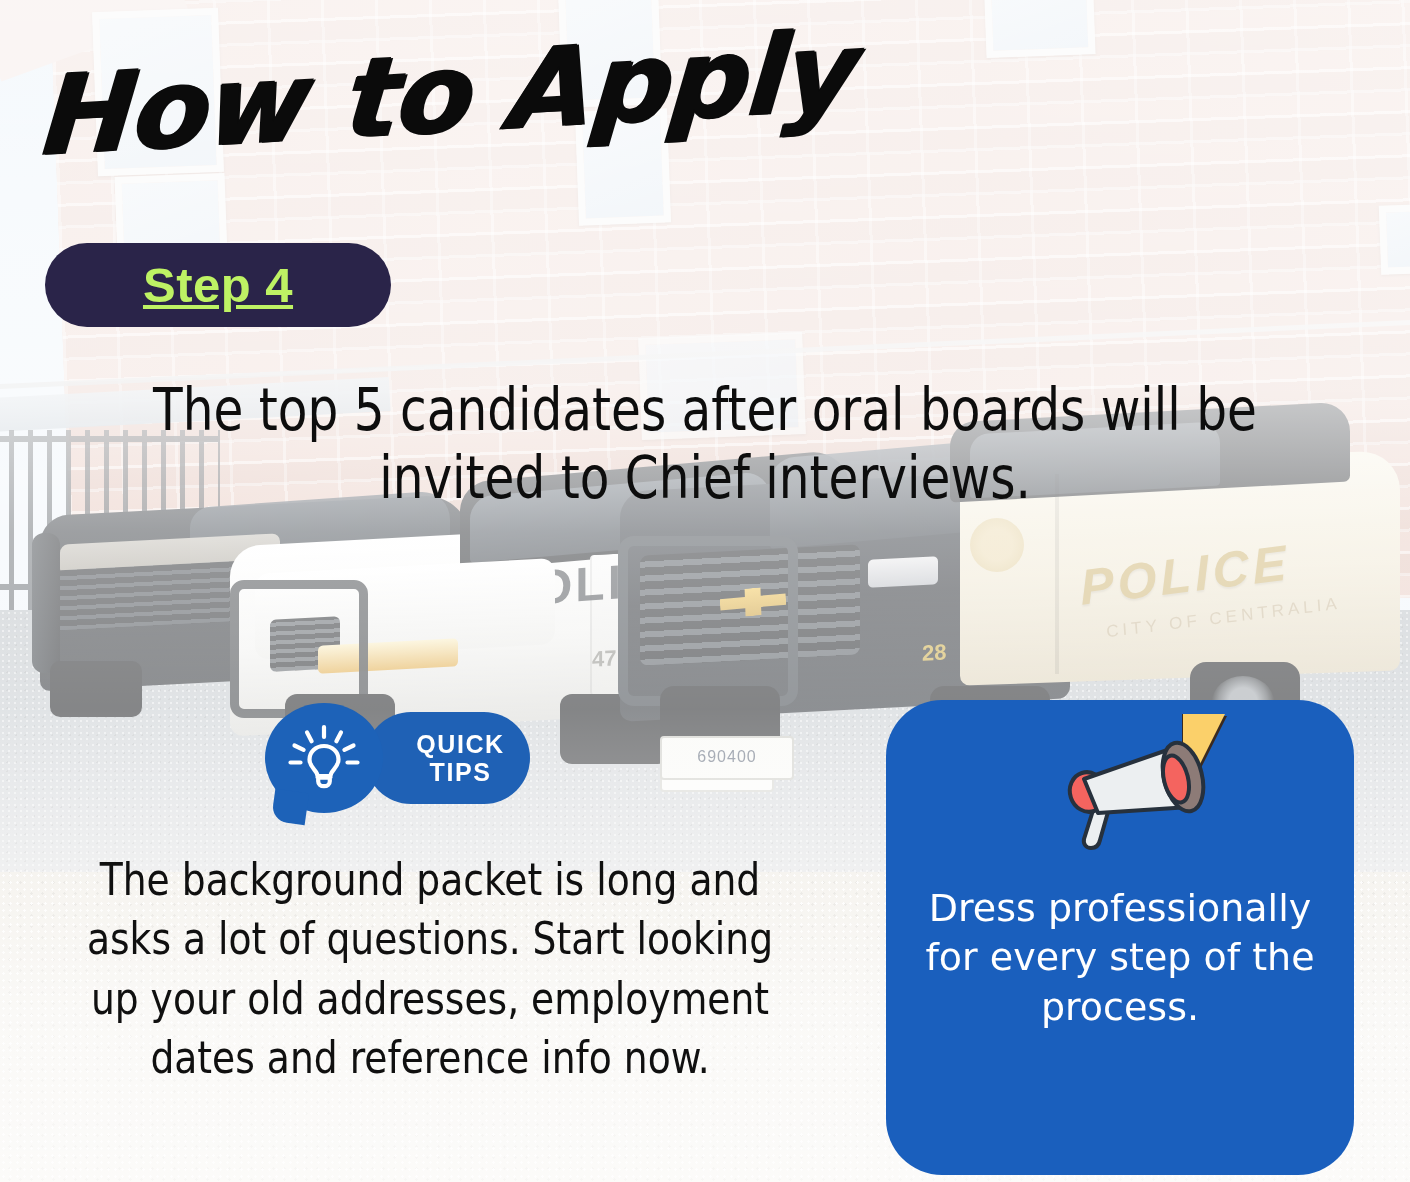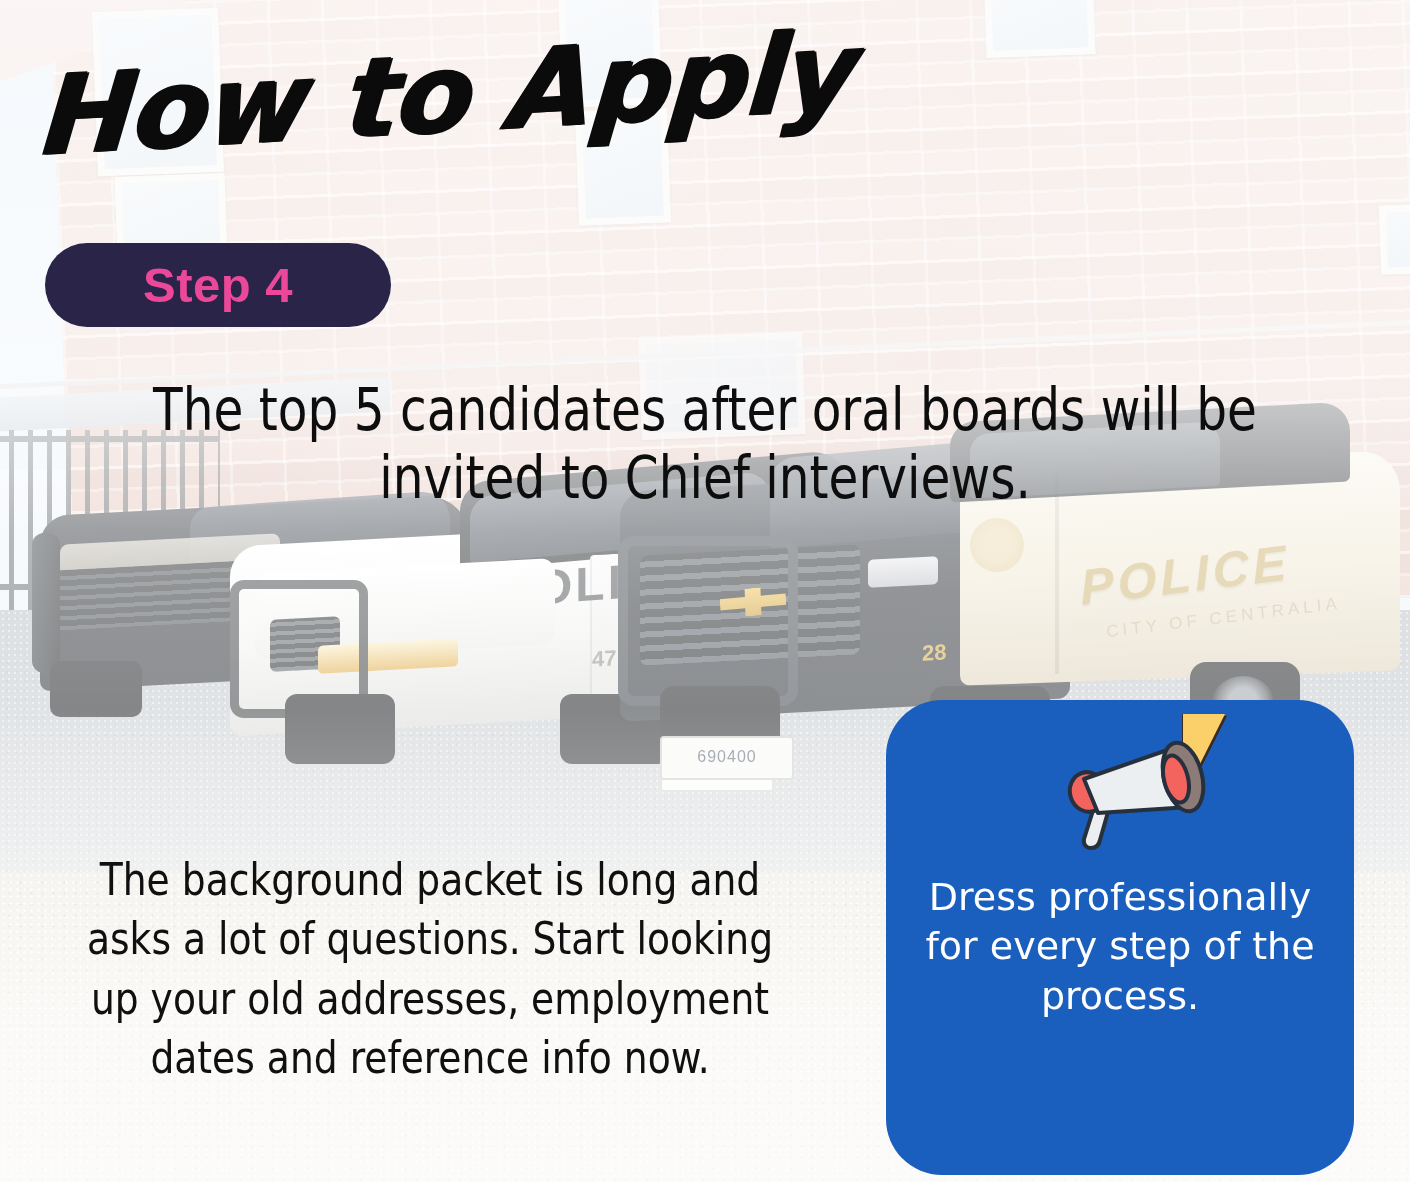--- a/index.html
+++ b/index.html
@@ -334,21 +334,21 @@
     white-space:nowrap;
   }
 
   .step-badge{
     position:absolute;left:45px;top:243px;
     width:346px;height:84px;border-radius:42px;
     background:#2a2449;
     display:flex;align-items:center;justify-content:center;
   }
   .step-badge span{
-    color:#ec4899;font-size:49px;font-weight:bold;letter-spacing:.5px;
+    color:#bef264;font-size:49px;font-weight:bold;letter-spacing:.5px;text-decoration:underline;
   }
 
   .headline{
     position:absolute;left:40px;top:376px;width:1330px;
     text-align:center;color:#0d0d0d;
     font-family:"DejaVu Sans Condensed","Liberation Sans Narrow","Liberation Sans",sans-serif;
     font-size:58px;line-height:1.18;font-weight:normal;
     transform:scaleX(.93);transform-origin:center top;
   }
 
@@ -380,21 +380,21 @@
     font-size:45px;line-height:1.32;
     transform:scaleX(.93);transform-origin:center top;
   }
 
   
   .sugg-card{
     position:absolute;left:886px;top:700px;width:468px;height:475px;
     background:#1a5fbd;border-radius:56px;
   }
   .sugg-text{
-    position:absolute;left:20px;top:173px;width:428px;text-align:center;
+    position:absolute;left:20px;top:184px;width:428px;text-align:center;
     color:#ffffff;font-size:38px;line-height:1.3;
     font-family:"DejaVu Sans","Liberation Sans",sans-serif;
   }
   .sugg-bubble{
     position:absolute;left:1001px;top:669px;width:243px;height:50px;
     background:#fbd06a;border:3px solid #3a2a20;border-radius:12px;
     display:flex;align-items:center;justify-content:center;
   }
   .sugg-bubble span{
     color:#3a2a20;font-size:30px;letter-spacing:2.2px;
@@ -493,20 +493,43 @@
   <div class="fg">
 
     <div class="title">How to Apply</div>
 
     <div class="step-badge">
       <span>Step 4</span>
     </div>
 
     <div class="headline">The top 5 candidates after oral boards will be invited to Chief interviews.</div>
 
+    <div class="qt">
+      <div class="qt-pill">
+        <span>QUICK</span>
+        <span>TIPS</span>
+      </div>
+      <div class="qt-bubble"></div>
+      <svg class="qt-bulb" width="74" height="74" viewBox="0 0 74 74">
+        <g fill="none" stroke="#ffffff" stroke-width="4.2" stroke-linecap="round">
+          <path d="M37 24 C28.5 24 22.5 30.2 22.5 37.4 C22.5 42.3 25.2 45.3 27.6 48.1
+                   C29.4 50.2 30.6 51.6 30.6 54.2 L43.4 54.2 C43.4 51.6 44.6 50.2 46.4 48.1
+                   C48.8 45.3 51.5 42.3 51.5 37.4 C51.5 30.2 45.5 24 37 24 Z"></path>
+          <path d="M31.2 55.6 L42.8 55.6 L42.8 59.2 C42.8 62.1 40.4 64.2 37 64.2
+                   C33.6 64.2 31.2 62.1 31.2 59.2 Z"></path>
+          <line x1="37" y1="5" x2="37" y2="15"></line>
+          <line x1="20.0" y1="10.4" x2="24.6" y2="19.2"></line>
+          <line x1="54.0" y1="10.4" x2="49.4" y2="19.2"></line>
+          <line x1="7.5" y1="23.5" x2="16.6" y2="27.8"></line>
+          <line x1="66.5" y1="23.5" x2="57.4" y2="27.8"></line>
+          <line x1="3.5" y1="40.5" x2="13.5" y2="40.5"></line>
+          <line x1="70.5" y1="40.5" x2="60.5" y2="40.5"></line>
+        </g>
+      </svg>
+    </div>
 
     <div class="tips-text">The background packet is long and asks a lot of questions. Start looking up your old addresses, employment dates and reference info now.</div>
 
     <div class="sugg-card">
       <div class="sugg-text">Dress professionally for every step of the process.</div>
     </div>
 
     <div class="sugg-tail"></div>
 
     <svg class="megaphone" width="168" height="120" viewBox="0 0 168 120">

